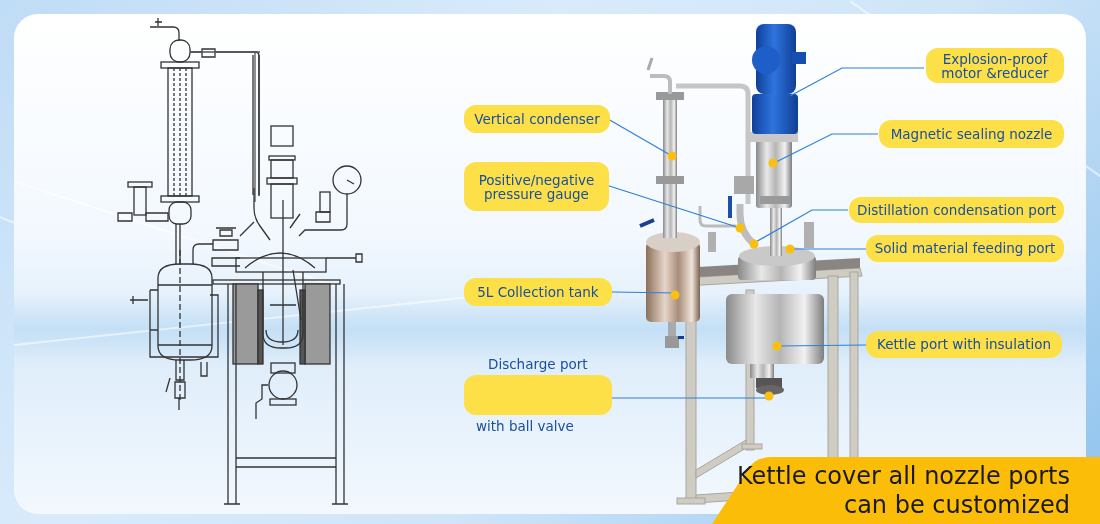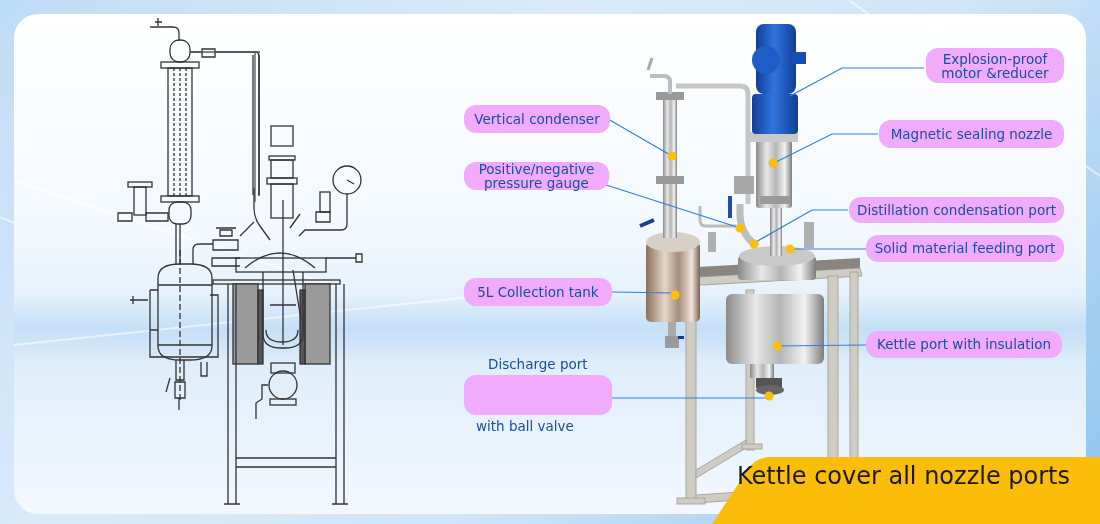--- a/index.html
+++ b/index.html
@@ -7,21 +7,21 @@
          font-family:"DejaVu Sans", "Liberation Sans", sans-serif; }
   .bg { position:absolute; inset:0;
         background: linear-gradient(135deg, #bfdcf6 0%, #d9ebfb 35%, #cfe5f8 60%, #8fc3ee 100%); }
   .streak { position:absolute; height:2px; background:rgba(255,255,255,0.55); transform-origin:left center; border-radius:2px; }
   .card { position:absolute; left:14px; top:14px; width:1072px; height:500px; border-radius:24px;
           background: linear-gradient(180deg, #ffffff 0%, #f2f8fe 45%, #dcecfa 65%, #f3f8fe 100%); overflow:hidden; }
   .card .band { position:absolute; left:0; right:0; top:280px; height:70px;
           background: linear-gradient(180deg, rgba(190,220,245,0) 0%, rgba(175,212,242,0.55) 50%, rgba(190,220,245,0) 100%); }
   .card .cstreak { position:absolute; height:1.5px; background:rgba(255,255,255,0.9); transform-origin:left center; }
   svg.art { position:absolute; left:0; top:0; }
-  .label { position:absolute; background:#f0abfc; color:#1a4fa0; border-radius:12px;
+  .label { position:absolute; background:#fde047; color:#1a4fa0; border-radius:12px;
            font-size:13.5px; line-height:15px; padding:7px 12px; box-sizing:border-box;
            display:flex; align-items:center; justify-content:center; text-align:center; white-space:nowrap; }
   .label.two { flex-direction:column; line-height:14px; }
   .banner { position:absolute; left:712px; top:457px; width:388px; height:67px; }
   .banner-text { position:absolute; right:30px; top:462px; text-align:right; color:#1a1a1a;
                  font-size:24px; line-height:29px; font-family:"DejaVu Sans", sans-serif; }
 </style>
 </head>
 <body>
 
@@ -206,21 +206,21 @@
     <circle cx="773" cy="163" r="4.5"></circle>
     <circle cx="754" cy="244" r="4.5"></circle>
     <circle cx="790" cy="249" r="4.5"></circle>
     <circle cx="777" cy="346" r="4.5"></circle>
   </g>
 </svg>
 
 <div class="label" style="left:464px;top:105px;width:146px;height:28px;">
   <span>Vertical condenser</span>
 </div>
-<div class="label two" style="left:464px;top:162px;width:145px;height:28px;">
+<div class="label two" style="left:464px;top:162px;width:145px;height:49px;">
   <span>Positive/negative</span>
   <span>pressure gauge</span>
 </div>
 <div class="label" style="left:464px;top:278px;width:148px;height:28px;">
   <span>5L Collection tank</span>
 </div>
 <div class="label two" style="left:464px;top:375px;width:148px;height:40px;">
   <span style="align-self:flex-start;margin-left:12px;">Discharge port</span>
   <span style="align-self:flex-start;margin-top:48px;">with ball valve</span>
 </div>
@@ -239,13 +239,14 @@
 </div>
 <div class="label" style="left:866px;top:331px;width:196px;height:27px;">
   <span>Kettle port with insulation</span>
 </div>
 
 <svg class="banner" viewBox="0 0 388 67" width="388" height="67">
   <path d="M0 67 L36 12 Q44 0 60 0 L388 0 L388 67 Z" fill="#fbbd08"></path>
 </svg>
 <div class="banner-text">
   <div>Kettle cover all nozzle ports</div>
+  <div>can be customized</div>
 </div>
 
 </body></html>

